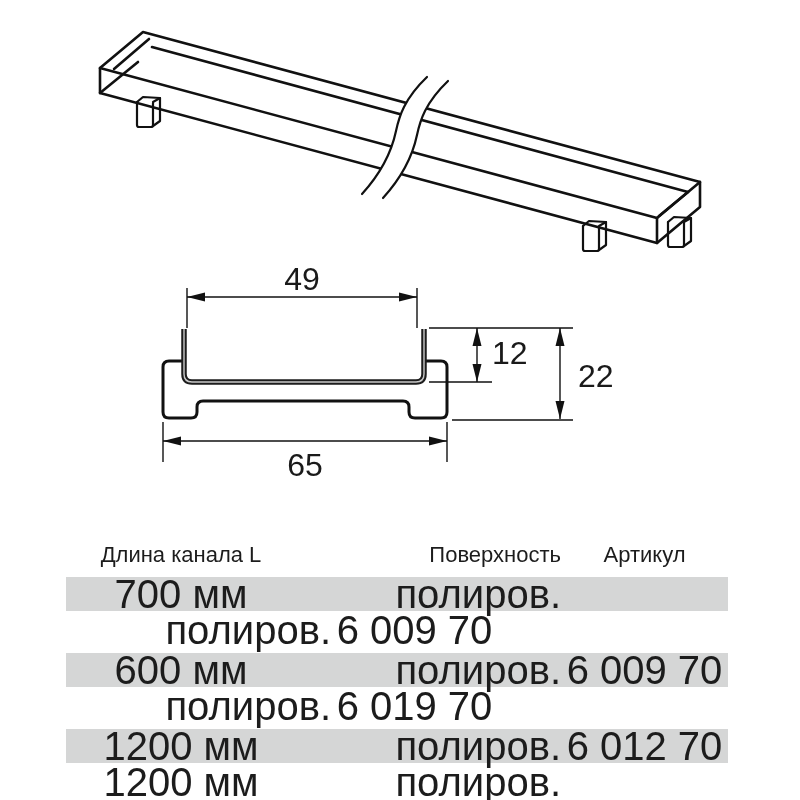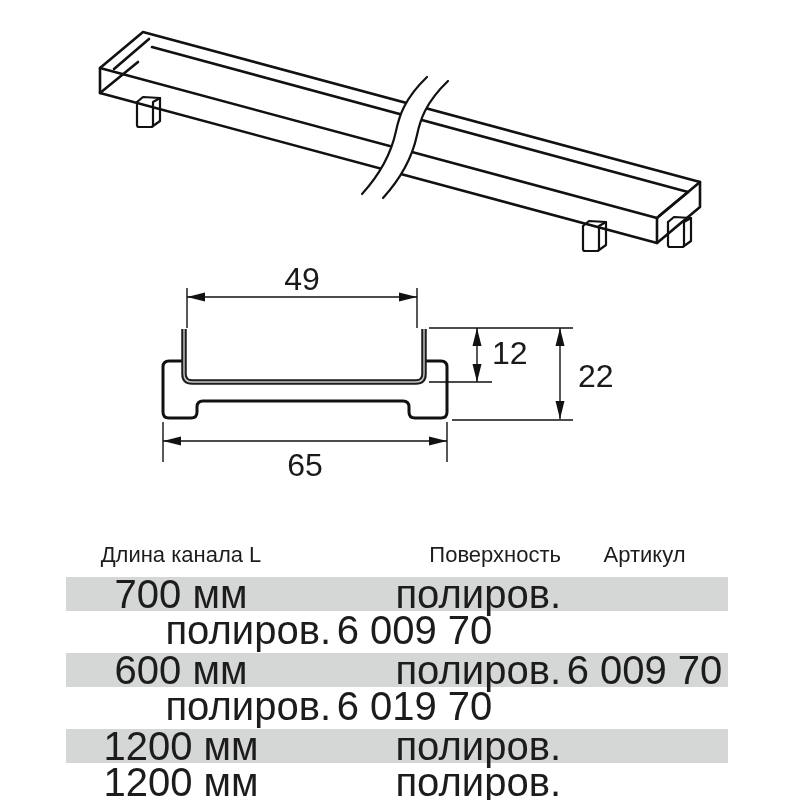--- a/index.html
+++ b/index.html
@@ -129,19 +129,20 @@
       <div class="c2">полиров.</div>
       <div class="c3">6 009 70</div>
     </div>
     <div class="trow tdata">
       <div class="c2">полиров.</div>
       <div class="c3">6 019 70</div>
     </div>
     <div class="trow tdata striped">
       <div class="c1">1200 мм</div>
       <div class="c2">полиров.</div>
+      <div class="c3">6 012 70</div>
     </div>
     <div class="trow tdata">
       <div class="c1">1200 мм</div>
       <div class="c2">полиров.</div>
     </div>
   </div>
 </div>
 
 </body></html>

